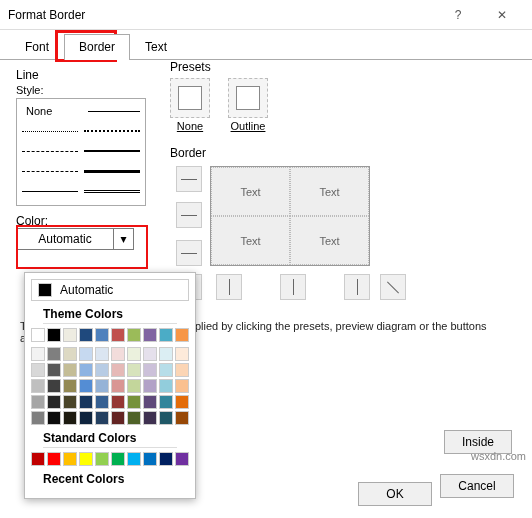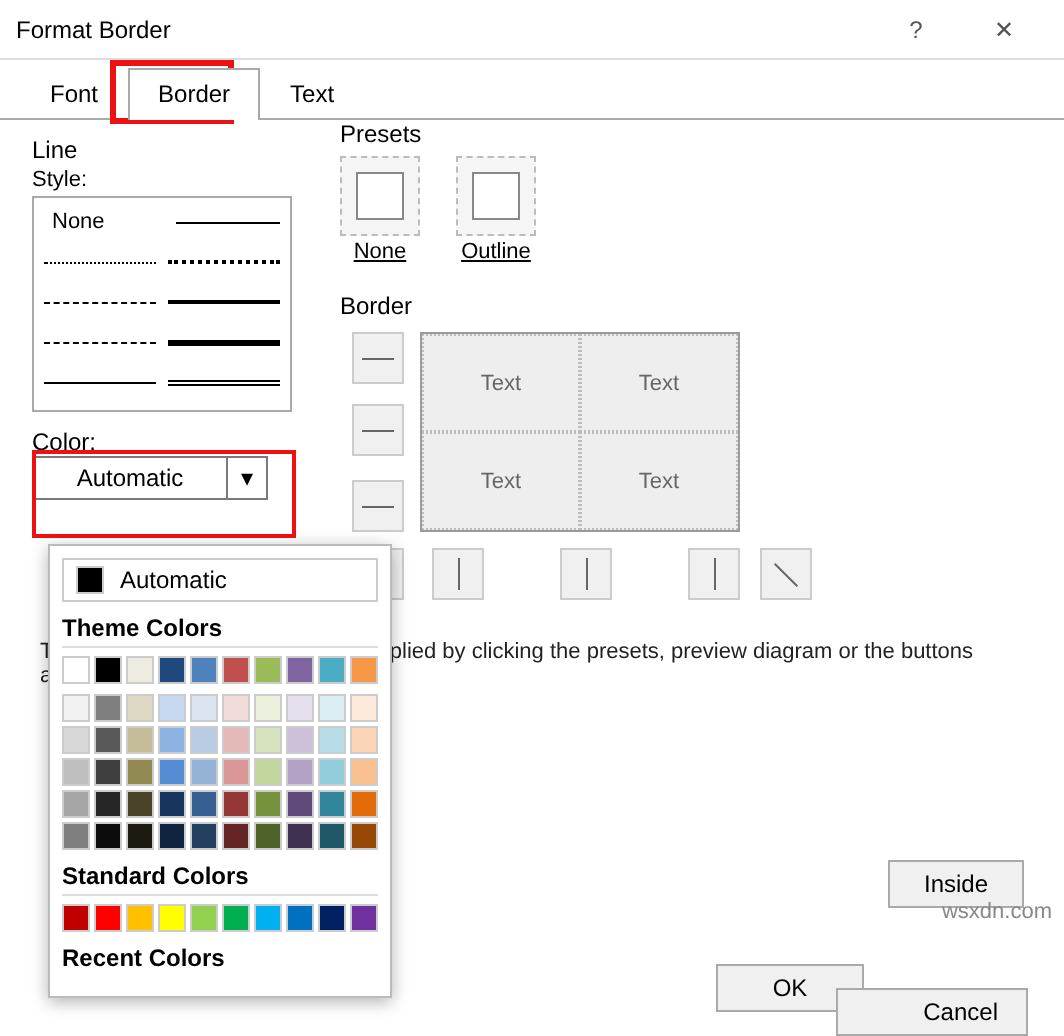--- a/index.html
+++ b/index.html
@@ -39,25 +39,25 @@
 .preview-box { position: absolute; left: 210px; top: 106px; width: 160px; height: 100px; border: 1px solid #999; background: #eee; display: flex; flex-wrap: wrap; }
 .preview-box .cell { width: 50%; height: 50%; display: flex; align-items: center; justify-content: center; color: #666; font-size: 11px; border: 1px dotted #bbb; }
 .edge-btn { width: 26px; height: 26px; border: 1px solid #ccc; background: #f0f0f0; display:flex;align-items:center;justify-content:center; position:absolute;}
 .edge-btn .l{width:16px;height:0;border-top:1px solid #666;}
 .edge-btn.v .l{width:0;height:16px;border-left:1px solid #666;}
 .edge-btn.d .l{transform:rotate(45deg);width:16px;}
 .explain { position: absolute; left: 20px; top: 320px; right: 16px; font-size: 11px; color: #222; }
 .clear-btn, .ok-btn, .cancel-btn { position: absolute; height: 24px; border: 1px solid #aaa; background: #f0f0f0; font-size: 12px; padding: 0 14px; }
 .clear-btn { right: 20px; top: 430px; width: 68px; }
 .ok-btn { right: 100px; bottom: 12px; width: 74px; }
-.cancel-btn { right: 18px; bottom: 0; width: 96px; text-align: right; }
+.cancel-btn { right: 18px; bottom: 20px; width: 74px; }
 
 .popup { position: absolute; left: 24px; top: 272px; width: 172px; background: #fff; border: 1px solid #bbb; box-shadow: 0 2px 8px rgba(0,0,0,.3); padding: 6px; z-index: 10; }
 .popup .auto-row{display:flex;align-items:center;gap:8px;border:1px solid #ccc;padding:3px 6px;margin-bottom:6px;}
-.popup .section { font-weight: bold; font-size: 12px; margin: 6px 0 4px; border-bottom: 1px solid #ddd; padding-bottom: 2px; }
+.popup .section { font-weight: bold; font-size: 12px; margin: 6px 12px 4px; border-bottom: 1px solid #ddd; padding-bottom: 2px; }
 .sw-row { display: flex; gap: 2px; margin-bottom: 2px; }
 .sw { width: 14px; height: 14px; border: 1px solid #ccc; }
 .wm{position:absolute;right:6px;bottom:56px;font-size:11px;color:#888;}
 </style>
 </head>
 <body>
 
 <div class="titlebar">
   <span class="title">Format Border</span>
   <div class="tbtn">?</div>

